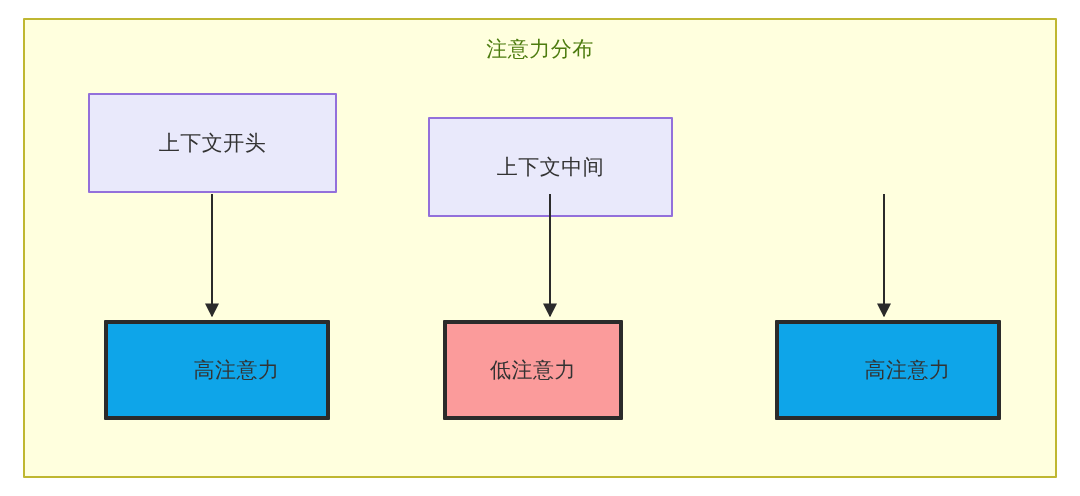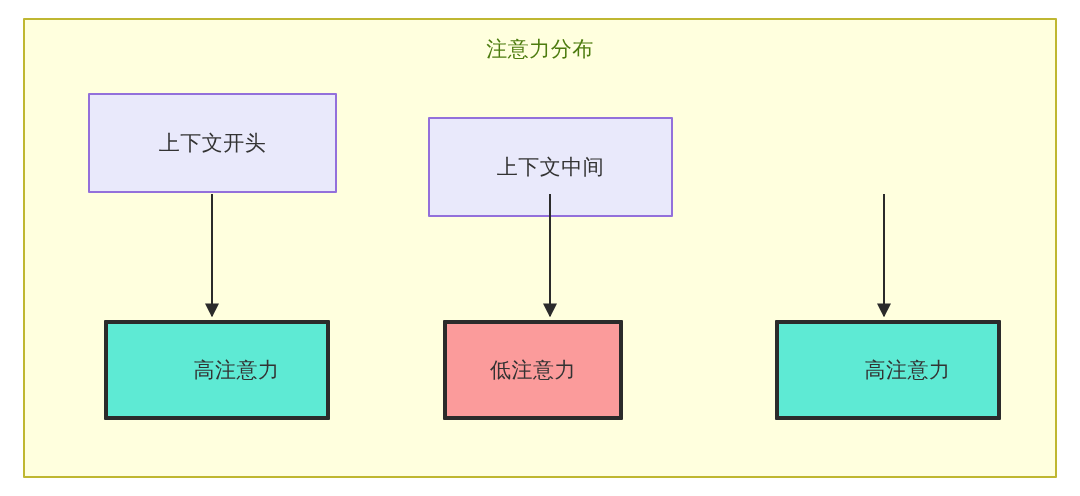--- a/index.html
+++ b/index.html
@@ -55,21 +55,21 @@
     color: #333333;
     letter-spacing: 0.5px;
     text-align: center;
     border-radius: 1px;
   }
   .node.context {
     background: #e9e9fb;
     border: 2px solid #9370db;
   }
   .node.attn-high {
-    background: #5eead4;
+    background: #0ea5e9;
     border: 4px solid #2b2b2b;
     padding-left: 39px;
   }
   .node.attn-low {
     background: #fb9b9b;
     border: 4px solid #2b2b2b;
   }
   
   #node-top-0 { left: 88px;  top: 93px; width: 249px; height: 100px; }
   #node-top-1 { left: 428px; top: 93px; width: 245px; height: 100px; margin-top: 24px; }

